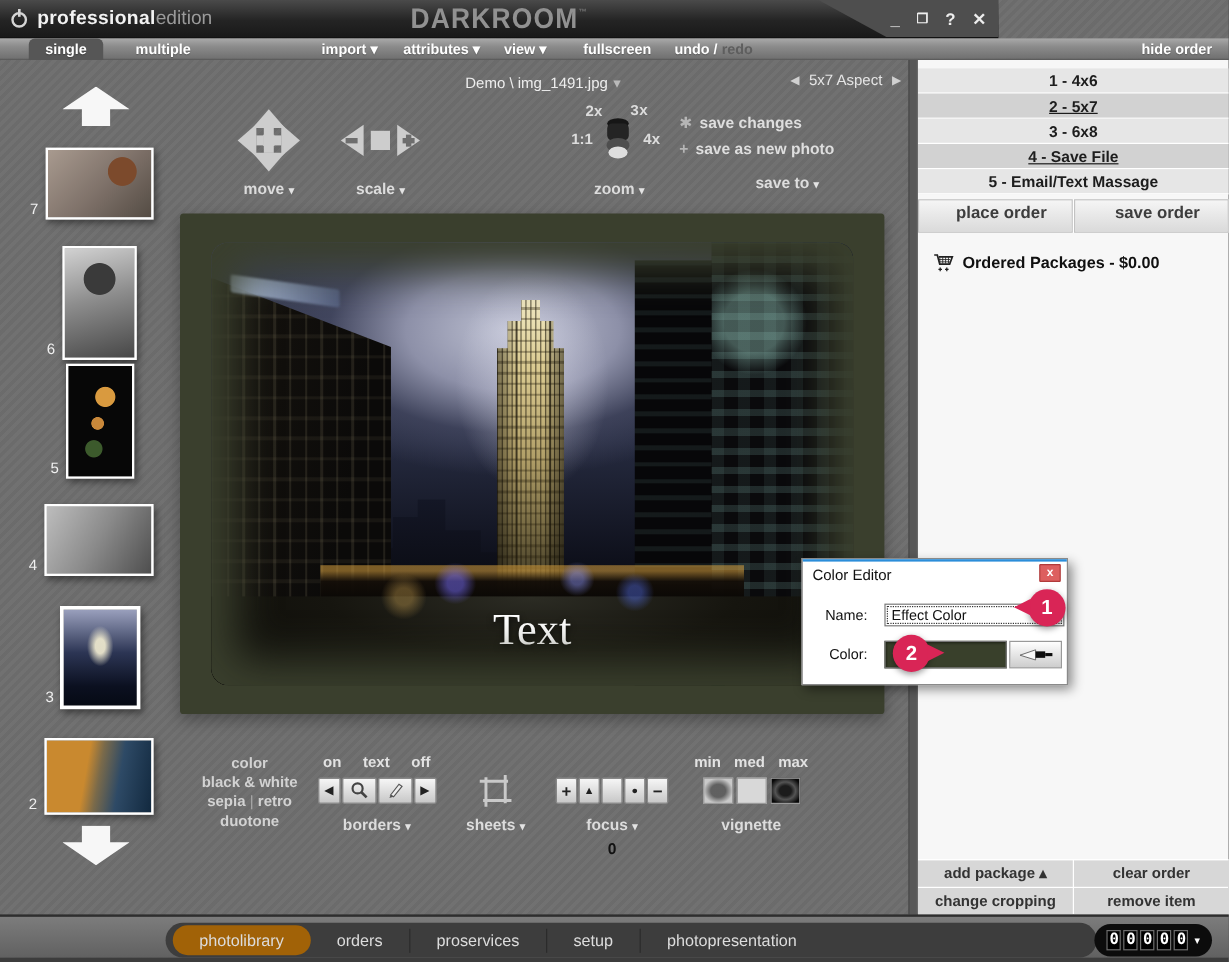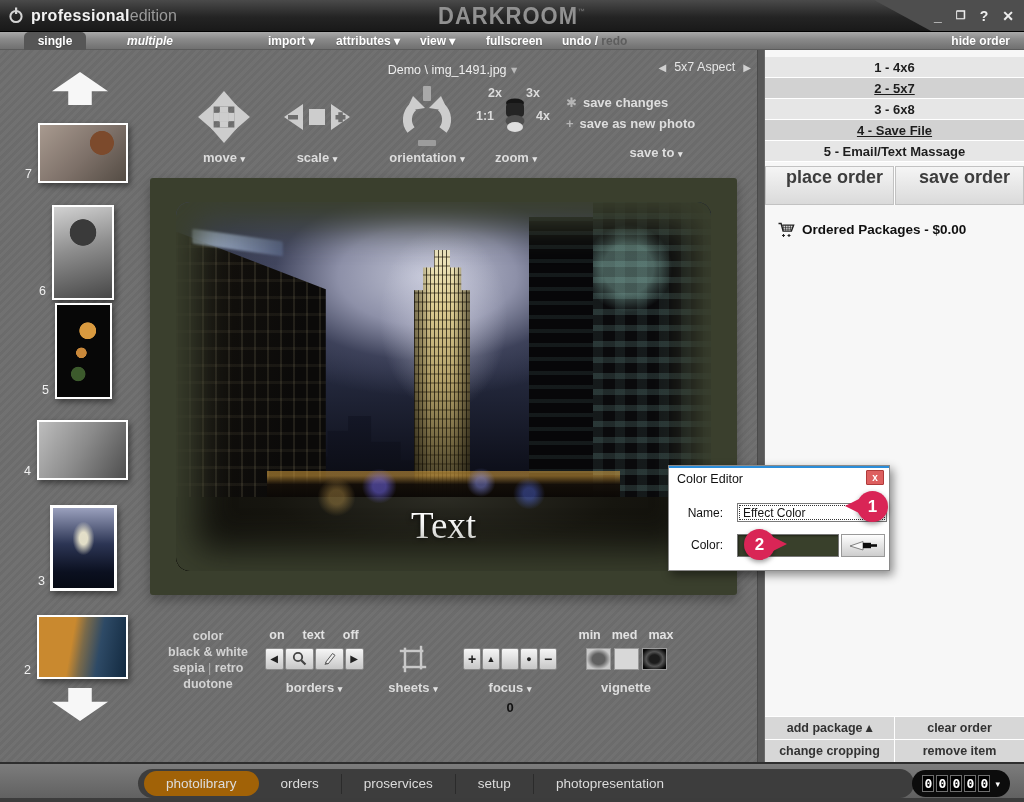--- a/index.html
+++ b/index.html
@@ -2,21 +2,21 @@
 <html style="--accent: #d92556; --canvas-olive: #3a3f2d;"><head>
 <meta charset="utf-8">
 <style>
   * { box-sizing: border-box; margin: 0; padding: 0; }
   html,body { width:1024px; height:802px; }
   body { font-family:"Liberation Sans",sans-serif; background:#444; }
   #app { position:relative; width:1024px; height:802px; background:#6e6e6e; overflow:hidden;
          background-image:repeating-linear-gradient(135deg, rgba(255,255,255,.02) 0 3px, rgba(0,0,0,.025) 3px 6px); }
 
   
-  .titlebar { position:absolute; left:0; top:0; width:1024px; height:32px;
+  .titlebar { position:absolute; left:0; top:0; width:832px; height:32px;
               background:linear-gradient(#4a4a4a,#242424 55%,#191919); border-bottom:1px solid #000; }
   .tb-wedge { position:absolute; right:0; top:0; width:150px; height:31px; background:#4e4e4e;
               clip-path:polygon(0 0,100% 0,100% 100%,38% 100%); }
   .brand { position:absolute; left:8px; top:0; height:31px; display:flex; align-items:center; gap:7px; }
   .brand b { color:#f2f2f2; font-size:16px; letter-spacing:.3px; }
   .brand i { color:#9a9a9a; font-size:16px; font-style:normal; }
   .logo { position:absolute; left:0; right:0; top:0; height:31px; display:flex; align-items:center; justify-content:center;
           color:#919191; font-weight:bold; font-size:22px; letter-spacing:1px; transform:scaleY(1.08); }
   .logo sup { font-size:7px; color:#6f6f6f; margin-top:-8px; }
   .winctl { position:absolute; right:10px; top:0; height:31px; display:flex; align-items:center; gap:14px; }
@@ -131,21 +131,21 @@
   
   .splitter { position:absolute; left:757px; top:50px; width:8px; height:712px; background:#585858;
               border-left:1px solid #4a4a4a; border-right:1px solid #6a6a6a; cursor:col-resize; }
 
   
   .order-panel { position:absolute; left:765px; top:50px; width:259px; height:712px; background:#f7f7f7; }
   .op-row { height:21px; line-height:21px; text-align:center; font-weight:bold; font-size:13px; color:#1d1d1d;
             border-bottom:1px solid #fff; cursor:pointer; }
   .row-a { background:#e6e6e6; } .row-b { background:#d2d2d2;text-decoration:underline; }
   .op-actions { margin-top:4px; display:grid; grid-template-columns:1fr 1fr; gap:1px; background:#fff; }
-  .op-btn { height:39px; line-height:21px; text-align:center; font-weight:bold; font-size:18px; color:#3d3d3d;
+  .op-btn { height:28px; line-height:21px; text-align:center; font-weight:bold; font-size:14px; color:#3d3d3d;
             background:linear-gradient(#f5f5f5,#dadada); border:1px solid #c2c2c2; cursor:pointer;padding-left:10px; }
   .op-summary { display:flex; align-items:center; gap:7px; margin:16px 0 0 12px; font-weight:bold; font-size:13.5px; color:#101010; }
   .op-footer { position:absolute; left:0; right:0; bottom:0; display:grid; grid-template-columns:1fr 1fr; gap:1px;
                background:#fff; border-top:1px solid #fff; }
   .opf-cell { height:22px; line-height:22px; text-align:center; background:#d7d7d7; font-weight:bold; font-size:12.5px;
               color:#333; cursor:pointer; }
 
   
   .tabstrip { position:absolute; left:0; top:730px; width:757px; height:32px; }
   .catalog-tab { position:absolute; left:8px; top:0; width:214px; height:32px; background:#4c4c4c;
@@ -222,21 +222,21 @@
     <div class="winctl">
       <span>_</span>
       <span style="font-size:11px;">❐</span>
       <span>?</span>
       <span>✕</span>
     </div>
   </div>
 
   <div class="menubar">
     <span class="mtab active" style="left:24px;width:62px;">single</span>
-    <span class="mtab" style="left:108px;width:84px;font-style:italic;">multiple</span>
+    <span class="mtab" style="left:94px;width:84px;">multiple</span>
     <span class="mitem" style="left:268px;"><span>import</span> <span class="caret">▾</span></span>
     <span class="mitem" style="left:336px;"><span>attributes</span> <span class="caret">▾</span></span>
     <span class="mitem" style="left:420px;"><span>view</span> <span class="caret">▾</span></span>
     <span class="mitem" style="left:486px;">fullscreen</span>
     <span class="mitem" style="left:562px;">
       <span>undo</span>
       <span>/</span>
       <span class="disabled">redo</span>
     </span>
     <span class="mitem" style="right:14px;">hide order</span>
@@ -300,38 +300,25 @@
             <rect x="5" y="13" width="10" height="4.5" fill="#6e6e6e"></rect>
           <rect x="26" y="7" width="16" height="16" fill="#cdcdcd"></rect>
           <polygon points="67,15 48,2 48,28" fill="#cdcdcd"></polygon>
           <rect x="52.5" y="13" width="10" height="4.5" fill="#6e6e6e"></rect>
             <rect x="55.3" y="10.2" width="4.5" height="10" fill="#6e6e6e"></rect>
         </svg>
       </div>
       <div class="tg-label"><span>scale</span> <span class="caret">▾</span></div>
     </div>
 
-    <div class="tool-group" style="left:222px;width:114px;">
-      <div class="tg-icon">
-        <svg width="58" height="62" viewBox="0 0 58 62">
-          <rect x="25" y="0" width="8" height="15" rx="1" fill="#a9a9a9"></rect>
-          <path d="M13 44 A17 17 0 0 1 15 21" stroke="#cdcdcd" stroke-width="9" fill="none"></path>
-          <polygon points="15,10 27,22 8,25" fill="#cdcdcd"></polygon>
-          <path d="M45 44 A17 17 0 0 0 43 21" stroke="#cdcdcd" stroke-width="9" fill="none"></path>
-          <polygon points="43,10 31,22 50,25" fill="#cdcdcd"></polygon>
-          <rect x="20" y="54" width="18" height="6" rx="1" fill="#9c9c9c"></rect>
-        </svg>
-      </div>
-      <div class="tg-label"><span>orientation</span> <span class="caret">▾</span></div>
-    </div>
 
     <div class="tool-group" style="left:328px;width:80px;">
       <div class="zoombox">
         <span style="left:12px;top:2px;">2x</span>
-        <span style="right:14px;top:2px;">3x</span>
+        <span style="right:14px;top:2px;font-family:Liberation Mono, monospace;">3x</span>
         <span style="left:0;top:25px;">1:1</span>
         <span style="right:4px;top:25px;">4x</span>
         <span style="left:27px;top:13px;">
           <svg width="24" height="40" viewBox="0 0 24 40">
             <ellipse cx="12" cy="6" rx="9" ry="4.5" fill="#161616"></ellipse>
             <rect x="3" y="6" width="18" height="14" rx="4" fill="#242424"></rect>
             <ellipse cx="12" cy="24" rx="9.5" ry="6" fill="#4e4e4e"></ellipse>
             <ellipse cx="12" cy="30" rx="8" ry="5" fill="#dedede"></ellipse>
           </svg>
         </span>

